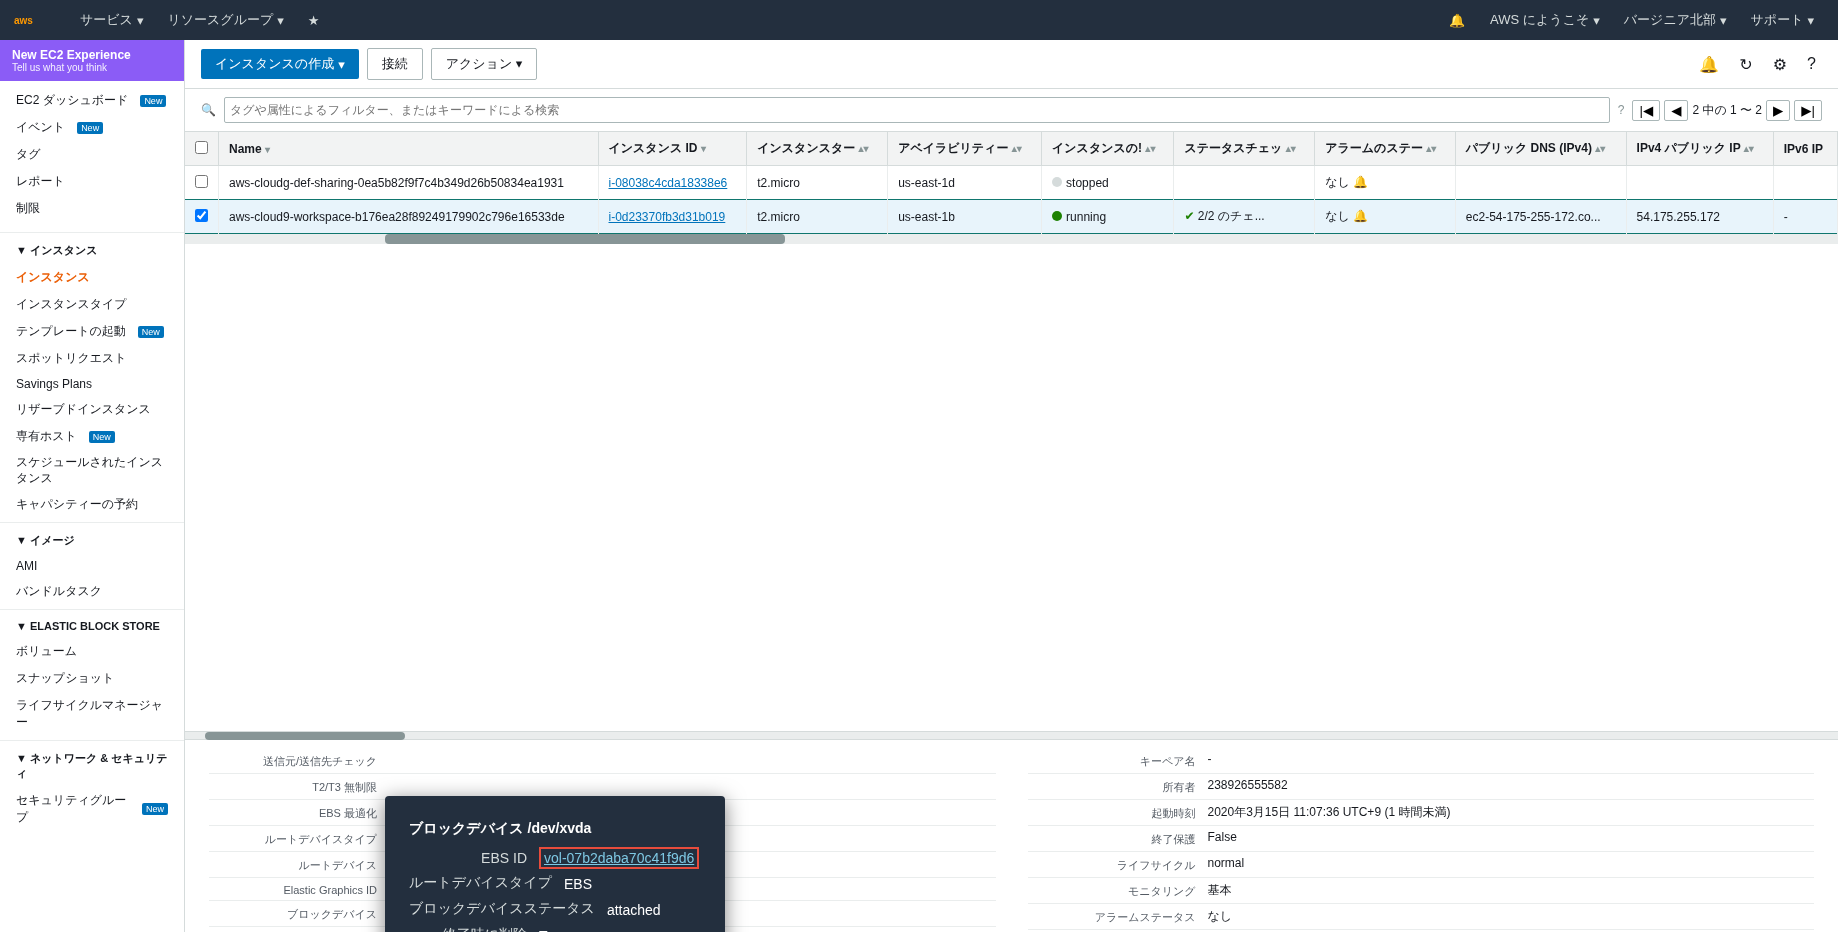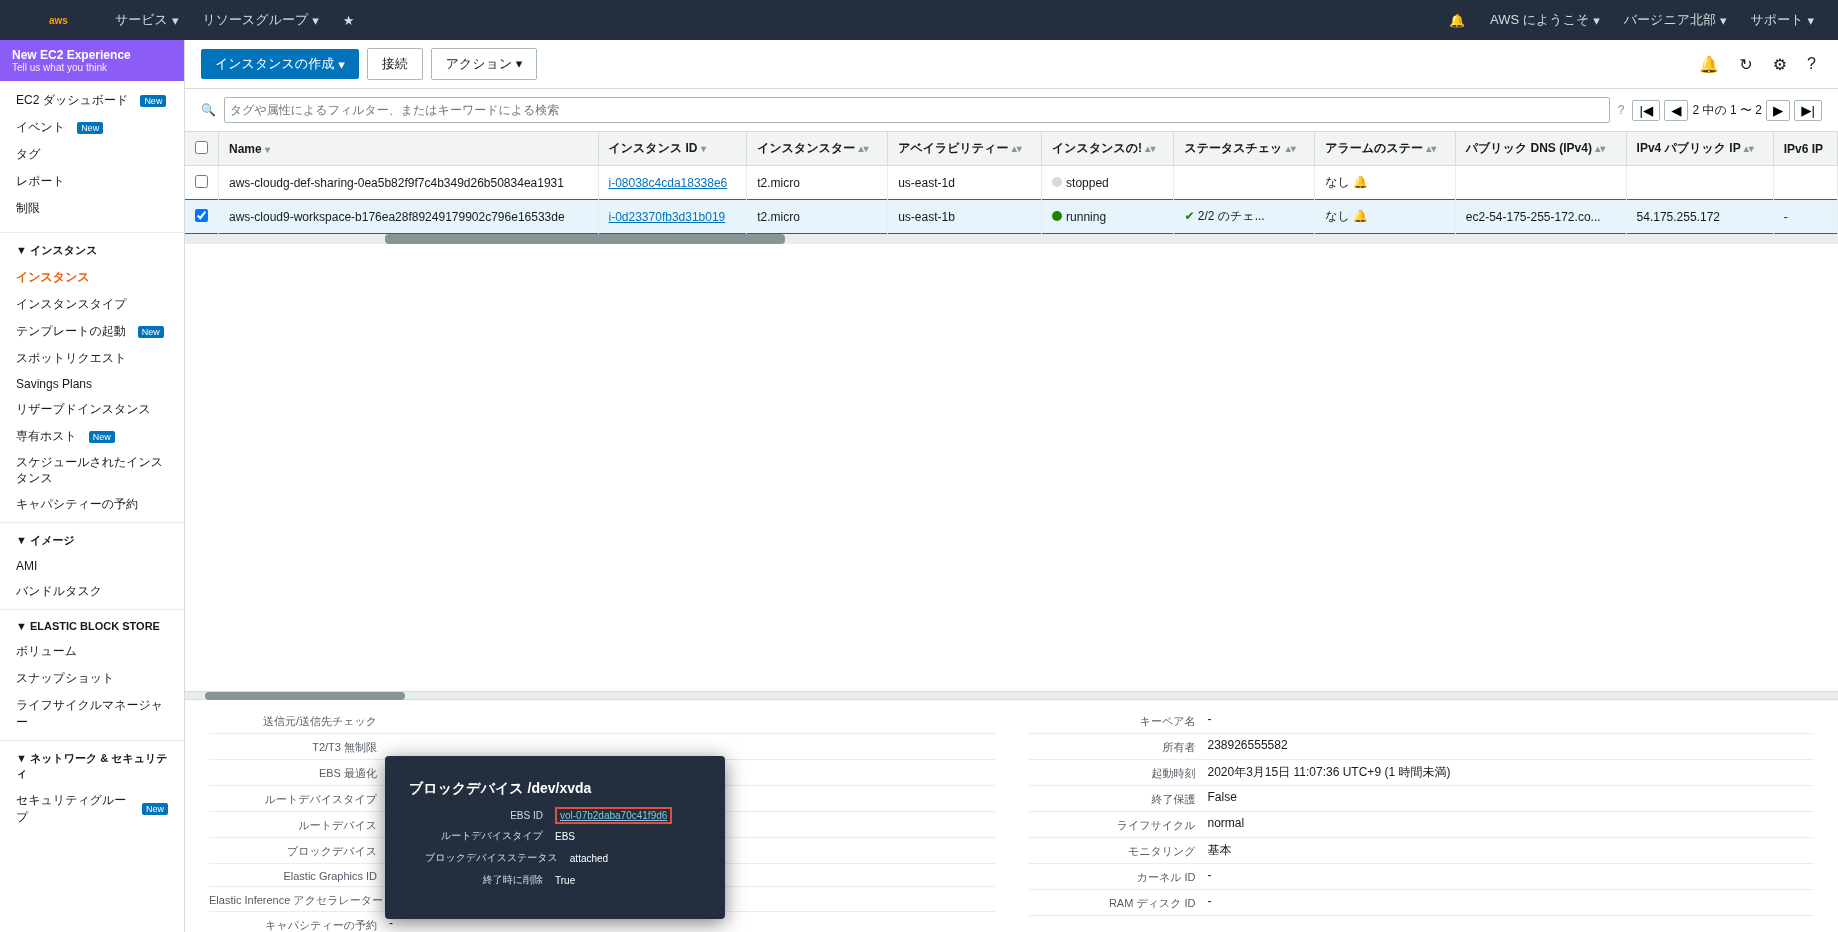--- a/index.html
+++ b/index.html
@@ -11,21 +11,20 @@
       height: 40px;
       display: flex;
       align-items: center;
       padding: 0 12px;
       color: #fff;
       gap: 0;
     }
     .aws-logo {
       display: flex; align-items: center; gap: 4px;
       margin-right: 16px;
-      margin-left: 35px;
     }
     .nav-item {
       padding: 0 12px;
       height: 40px;
       display: flex; align-items: center;
       color: #d5dbdb;
       cursor: pointer;
       font-size: 13px;
       gap: 4px;
     }
@@ -186,21 +185,21 @@
       margin-right: 4px;
     }
     .status-stopped { background: #d5dbdb; }
     .status-running { background: #1d8102; }
     .link { color: #0073bb; cursor: pointer; text-decoration: underline; }
     .check-green { color: #1d8102; }
     .icon-yellow { color: #d5a108; }
 
     
     .bottom-panel {
-      height: 241px;
+      height: 201px;
       border-top: 1px solid #d5dbdb;
       background: #fff;
       overflow-y: auto;
       position: relative;
     }
     .panel-scroll-bar {
       height: 8px;
       background: #eaeded;
       border-bottom: 1px solid #d5dbdb;
     }
@@ -250,24 +249,23 @@
       box-shadow: 0 4px 20px rgba(0,0,0,0.5);
     }
     .popup-title {
       font-size: 14px;
       font-weight: bold;
       margin-bottom: 12px;
       color: #fff;
     }
     .popup-row {
       display: flex;
-      align-items: center;
+      align-items: flex-end;
       margin-bottom: 8px;
-      font-size: 10px;
-      margin-left: 16px;
+      font-size: 14px;
     }
     .popup-label {
       min-width: 130px;
       color: #d5dbdb;
       text-align: right;
       padding-right: 12px;
     }
     .popup-value {
       color: #fff;
       flex: 1;
@@ -579,28 +577,28 @@
           </div>
           <div class="detail-row">
             <div class="detail-label">ルートデバイスタイプ</div>
             <div class="detail-value"></div>
           </div>
           <div class="detail-row">
             <div class="detail-label">ルートデバイス</div>
             <div class="detail-value link">/dev/xvda</div>
           </div>
           <div class="detail-row">
+            <div class="detail-label">Elastic Graphics ID</div>
+            <div class="detail-value">-</div>
+          </div>
+          <div class="detail-row">
             <div class="detail-label">ブロックデバイス</div>
             <div class="detail-value link">/dev/xvda</div>
           </div>
           <div class="detail-row">
-            <div class="detail-label">Elastic Graphics ID</div>
-            <div class="detail-value">-</div>
-          </div>
-          <div class="detail-row">
             <div class="detail-label" style="white-space:normal;line-height:1.3;">Elastic Inference アクセラレーター ID</div>
             <div class="detail-value">-</div>
           </div>
           <div class="detail-row">
             <div class="detail-label">キャパシティーの予約</div>
             <div class="detail-value">-</div>
           </div>
         </div>
 
         <div style="flex:1; padding: 8px 16px;">
@@ -620,20 +618,24 @@
             <div class="detail-label">終了保護</div>
             <div class="detail-value">False</div>
           </div>
           <div class="detail-row">
             <div class="detail-label">ライフサイクル</div>
             <div class="detail-value">normal</div>
           </div>
           <div class="detail-row">
             <div class="detail-label">モニタリング</div>
             <div class="detail-value">基本</div>
+          </div>
+          <div class="detail-row">
+            <div class="detail-label">アラームステータス</div>
+            <div class="detail-value">なし</div>
           </div>
           <div class="detail-row">
             <div class="detail-label">カーネル ID</div>
             <div class="detail-value">-</div>
           </div>
           <div class="detail-row">
             <div class="detail-label">RAM ディスク ID</div>
             <div class="detail-value">-</div>
           </div>
         </div>

